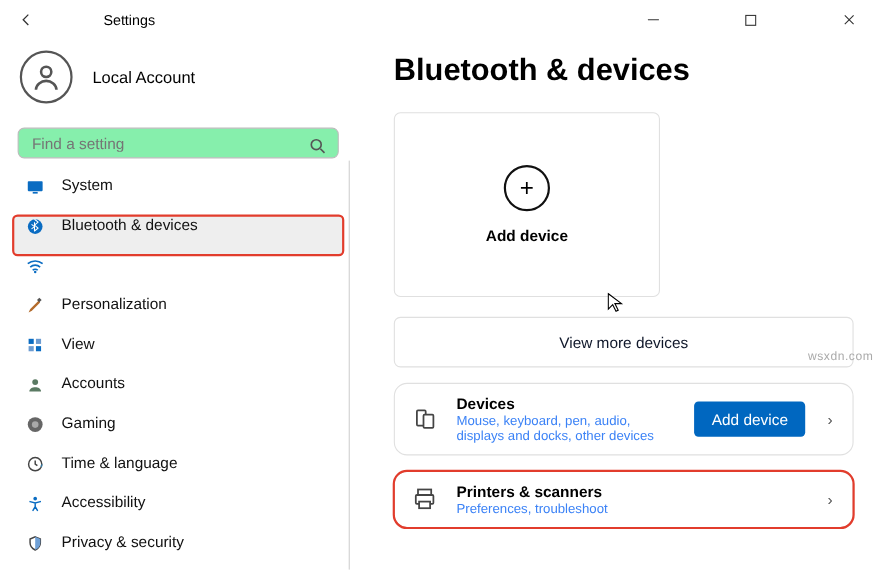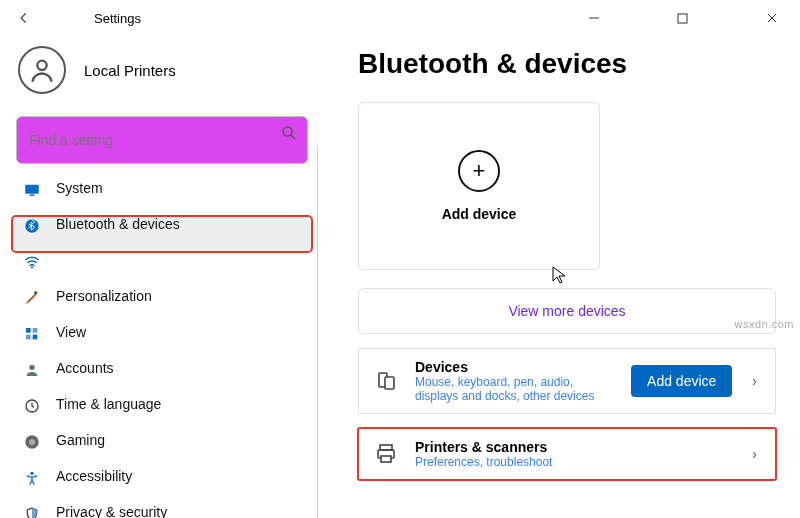--- a/index.html
+++ b/index.html
@@ -10,35 +10,35 @@
   .titlebar .spacer { flex: 1; }
   .winbtn { width: 45px; height: 30px; display:flex; align-items:center; justify-content:center; font-size:12px; color:#333; }
   .content { display: flex; height: calc(100% - 36px); }
   .sidebar { width: 318px; padding: 4px 6px 0 12px; border-right: none; position: relative; }
   .sidebar::after { content:""; position:absolute; top: 110px; bottom: 0; right: 0; border-right: 1px solid #d0d0d0; }
   .account { display:flex; align-items:center; gap: 18px; padding: 6px 6px 18px 6px; }
   .avatar { width: 48px; height: 48px; border: 2px solid #555; border-radius: 50%; display:flex; align-items:center; justify-content:center; }
   .avatar svg { width: 28px; height: 28px; }
   .account-name { font-size: 15px; }
   .search { position: relative; margin: 4px 4px 16px 4px; }
-  .search input { width: 100%; height: 48px; border: 1px solid #bcbcbc; border-radius: 6px; padding: 0 34px 0 12px; font-size: 14px; background:#d946ef; }
+  .search input { width: 100%; height: 28px; border: 1px solid #bcbcbc; border-radius: 6px; padding: 0 34px 0 12px; font-size: 14px; background:#86efac; }
   .search .sicon { position:absolute; right: 10px; top: 8px; width:18px; height:18px; color:#555; }
   .nav { display:flex; flex-direction:column; gap: 0px; }
   .nav-item { display:flex; gap: 14px; height: 36px; padding: 0 10px; border-radius: 4px; font-size: 14px; color:#111; cursor:pointer; }
   .nav-item.selected { background:#eeeeee; }
   .nav-item.hl { outline: 2px solid #e23c2c; outline-offset: -1px; }
   .nicon { width: 20px; height: 20px; display:flex; align-items:center; justify-content:center; flex-shrink:0; }
   .main { flex:1; padding: 12px 24px 0 40px; overflow:hidden; }
   .page-title { font-size: 28px; font-weight: 600; margin-bottom: 22px; }
   .add-card { width: 242px; height: 168px; border:1px solid #e0e0e0; border-radius:6px; display:flex; flex-direction:column; align-items:center; justify-content:center; gap:14px; }
   .add-circle { width:42px; height:42px; border:2px solid #111; border-radius:50%; display:flex; align-items:center; justify-content:center; }
   .add-circle .plus { font-size:22px; font-weight:400; line-height:1; }
   .add-label { font-size:14px; font-weight:600; }
-  .view-more { width: 100%; height:46px; border:1px solid #e0e0e0; border-radius:6px; display:flex; align-items:center; justify-content:center; color:#6d28d9; font-size:14px; margin-top:18px; cursor:pointer; }
-  .row { width:100%; border:1px solid #e0e0e0; border-radius:2px; display:flex; align-items:center; padding: 10px 14px; margin-top: 14px; gap:16px; }
+  .view-more { width: 100%; height:46px; border:1px solid #e0e0e0; border-radius:6px; display:flex; align-items:center; justify-content:center; color:#0f172a; font-size:14px; margin-top:18px; cursor:pointer; }
+  .row { width:100%; border:1px solid #e0e0e0; border-radius:12px; display:flex; align-items:center; padding: 10px 14px; margin-top: 14px; gap:16px; }
   .row.hl { outline: 2px solid #e23c2c; outline-offset: -1px; }
   .row-icon { width:26px; height:26px; display:flex; align-items:center; justify-content:center; flex-shrink:0; }
   .row-text { flex:1; }
   .row-title { font-size:14px; font-weight:600; }
   .row-sub { font-size:12px; color:#3b82f6; }
   .pill-btn { background:#0067c0; color:#fff; border:none; border-radius:4px; padding: 8px 16px; font-size:14px; cursor:pointer; }
   .chev { color:#555; font-size:14px; padding:0 4px; }
   .cursor { position:absolute; left: 552px; top: 266px; pointer-events:none; }
   .watermark { position:absolute; right:6px; top: 318px; font-size:11px; color:#aaa; letter-spacing:0.5px; }
 </style>
@@ -72,21 +72,21 @@
 
 <div class="content">
   <div class="sidebar">
     <div class="account">
       <div class="avatar">
         <svg viewBox="0 0 24 24">
             <circle cx="12" cy="8" r="4" fill="none" stroke="#555" stroke-width="2"></circle>
             <path d="M4 22c0-4 4-7 8-7s8 3 8 7" fill="none" stroke="#555" stroke-width="2"></path>
           </svg>
       </div>
-      <div class="account-name">Local Printers</div>
+      <div class="account-name">Local Account</div>
     </div>
 
     <div class="search">
       <input type="text" placeholder="Find a setting" style="">
       <svg class="sicon" viewBox="0 0 24 24">
           <circle cx="10" cy="10" r="6" fill="none" stroke="#555" stroke-width="2"></circle>
           <line x1="15" y1="15" x2="20" y2="20" stroke="#555" stroke-width="2"></line>
         </svg>
     </div>
 
@@ -141,36 +141,36 @@
         <span class="nicon">
             <svg viewBox="0 0 24 24" width="16" height="16">
               <circle cx="12" cy="8" r="4" fill="#5a7a63"></circle>
               <path d="M4 21c0-4 4-6 8-6s8 2 8 6" fill="#5a7a63"></path>
             </svg>
           </span>
         <span>Accounts</span>
       </div>
       <div class="nav-item">
         <span class="nicon">
+            <svg viewBox="0 0 24 24" width="18" height="18">
+              <circle cx="12" cy="12" r="9" fill="#666"></circle>
+              <circle cx="12" cy="12" r="4" fill="#aaa"></circle>
+            </svg>
+          </span>
+        <span>Gaming</span>
+      </div>
+      <div class="nav-item">
+        <span class="nicon">
             <svg viewBox="0 0 24 24" width="16" height="16">
               <circle cx="12" cy="12" r="9" fill="none" stroke="#444" stroke-width="2"></circle>
               <path d="M12 7v5l3 2" fill="none" stroke="#444" stroke-width="2"></path>
               <circle cx="12" cy="12" r="9" fill="none" stroke="#3a7ea6" stroke-width="2" stroke-dasharray="4 56"></circle>
             </svg>
           </span>
         <span>Time &amp; language</span>
-      </div>
-      <div class="nav-item">
-        <span class="nicon">
-            <svg viewBox="0 0 24 24" width="18" height="18">
-              <circle cx="12" cy="12" r="9" fill="#666"></circle>
-              <circle cx="12" cy="12" r="4" fill="#aaa"></circle>
-            </svg>
-          </span>
-        <span>Gaming</span>
       </div>
       <div class="nav-item">
         <span class="nicon">
             <svg viewBox="0 0 24 24" width="16" height="16">
               <circle cx="12" cy="5" r="2.5" fill="#0a6cc2"></circle>
               <path d="M5 9l7 2 7-2M12 11v5l-3 5M12 16l3 5" fill="none" stroke="#0a6cc2" stroke-width="2" stroke-linecap="round"></path>
             </svg>
           </span>
         <span>Accessibility</span>
       </div>

